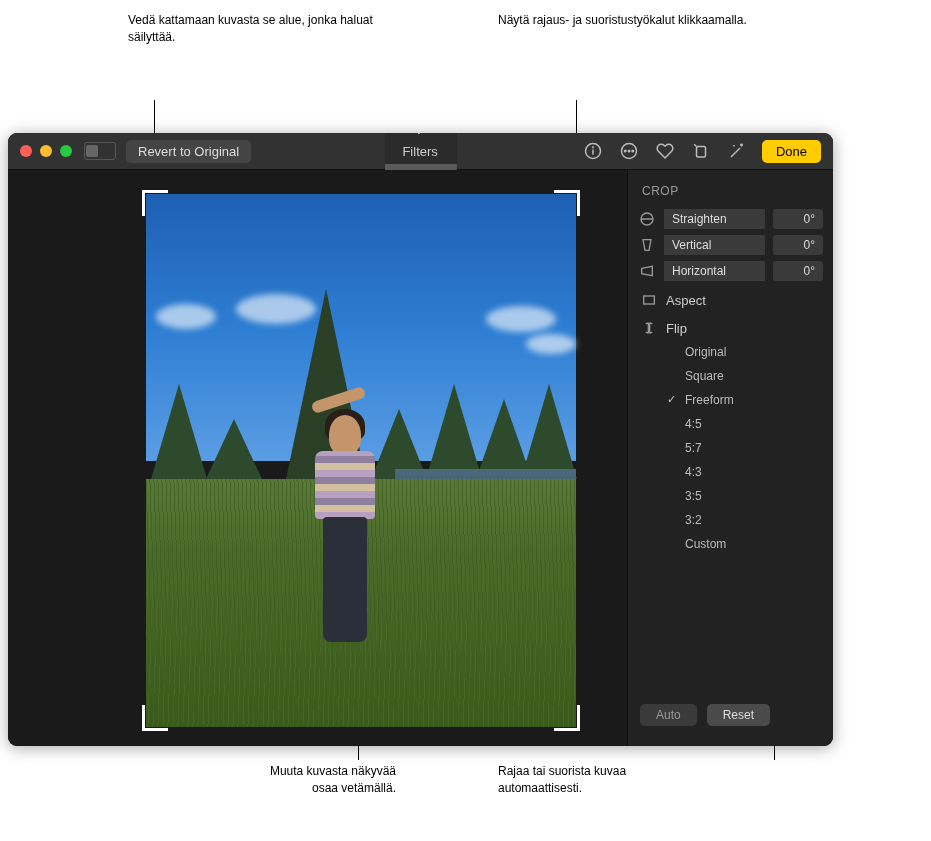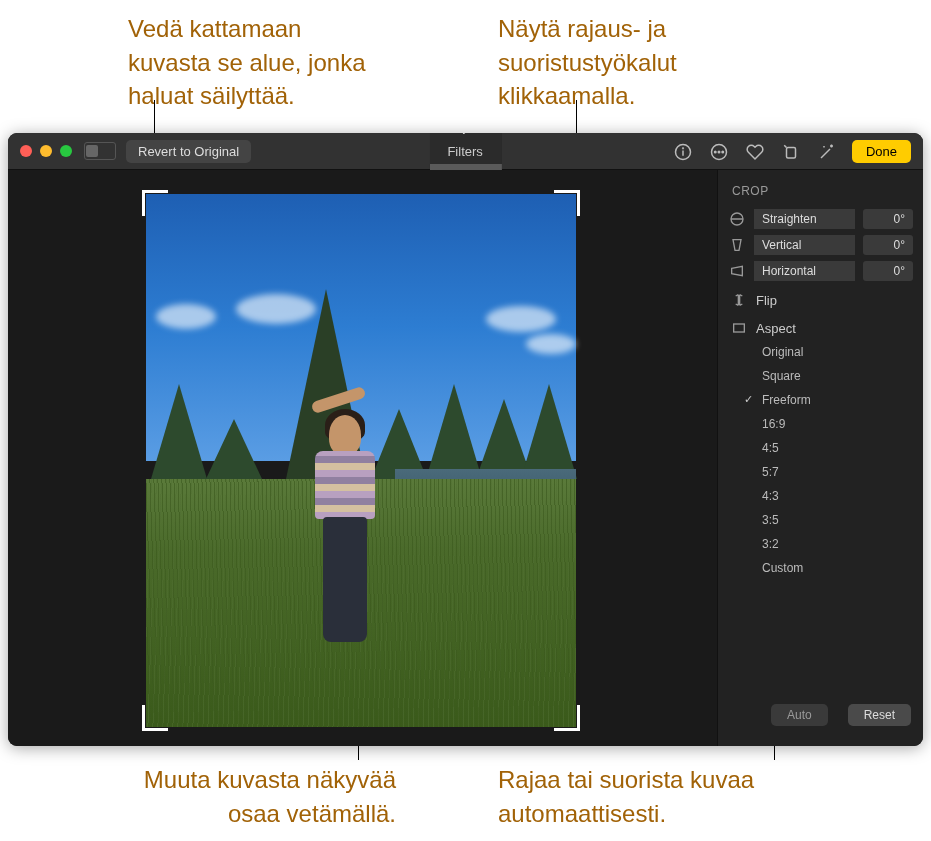--- a/index.html
+++ b/index.html
@@ -6,34 +6,34 @@
   body {
     width: 931px;
     height: 841px;
     background: #fff;
     font-family: -apple-system, "Helvetica Neue", Arial, sans-serif;
     position: relative;
     overflow: hidden;
   }
   .callout {
     position: absolute;
-    font-size: 24px;
+    font-size: 12px;
     line-height: 1.4;
-    color: #a16207;
+    color: #000000;
     text-align: left;
   }
   .callout-line {
     position: absolute;
     background: #000;
   }
   .app-window {
     position: absolute;
     left: 8px;
     top: 133px;
-    width: 915px;
+    width: 825px;
     height: 613px;
     background: #1a1a1a;
     border-radius: 9px;
     overflow: hidden;
     box-shadow: 0 2px 16px rgba(0,0,0,0.35);
   }
   .titlebar {
     height: 37px;
     background: #323232;
     display: flex;
@@ -74,21 +74,21 @@
     color: #ccc;
     font-size: 13px;
     cursor: pointer;
     background: transparent;
   }
   .segmented .seg-btn.active {
     background: #5a5a5a;
     color: #fff;
   }
   .right-tools {
-    display: flex; align-items: flex-end; gap: 14px;
+    display: flex; align-items: flex-start; gap: 14px;
     margin-left: auto;
   }
   .icon-btn {
     width: 22px; height: 22px;
     color: #bbb;
     display: flex; align-items: center; justify-content: center;
     cursor: pointer;
   }
   .done-btn {
     background: #ffcc00;
@@ -281,34 +281,34 @@
   }
   .aspect-list {
     padding-left: 44px;
   }
   .aspect-item {
     padding: 5px 0;
     font-size: 12px;
     color: #bbb;
     cursor: pointer;
     position: relative;
+    margin-left: 13px;
   }
   .aspect-item.sel::before {
     content: '✓';
     position: absolute;
     left: -18px;
     color: #ccc;
     font-size: 11px;
   }
   .sidebar-footer {
     margin-top: auto;
     display: flex;
-    gap: 20px;
+    gap: 10px;
     padding: 10px 12px;
-    justify-content: flex-end;
   }
   .footer-btn {
     background: #3a3a3a;
     color: #999;
     padding: 4px 16px;
     border-radius: 5px;
     font-size: 12px;
     cursor: pointer;
   }
   .footer-btn.reset {
@@ -471,40 +471,39 @@
               <path d="M4 8 L20 5 L20 19 L4 16 Z"></path>
             </svg>
         </div>
         <div class="lbl-pill">Horizontal</div>
         <div class="val-pill">0°</div>
       </div>
 
       <div class="section-row">
         <div class="adjust-icon">
           <svg width="16" height="16" viewBox="0 0 24 24" fill="none" stroke="currentColor" stroke-width="2">
+              <rect x="4" y="6" width="16" height="12"></rect>
+            </svg>
+        </div>
+        <span>Aspect</span>
+      </div>
+      <div class="section-row">
+        <div class="adjust-icon">
+          <svg width="16" height="16" viewBox="0 0 24 24" fill="none" stroke="currentColor" stroke-width="2">
               <path d="M11 4v16M7 6 L11 4 M7 18 L11 20"></path>
               <path d="M13 4v16M17 6 L13 4 M17 18 L13 20"></path>
             </svg>
         </div>
         <span>Flip</span>
       </div>
-      <div class="section-row">
-        <div class="adjust-icon">
-          <svg width="16" height="16" viewBox="0 0 24 24" fill="none" stroke="currentColor" stroke-width="2">
-              <rect x="4" y="6" width="16" height="12"></rect>
-            </svg>
-        </div>
-        <span>Aspect</span>
-      </div>
 
       <div class="aspect-list">
         <div class="aspect-item">Original</div>
         <div class="aspect-item">Square</div>
         <div class="aspect-item sel">Freeform</div>
-        <div class="aspect-item">16:9</div>
         <div class="aspect-item">4:5</div>
         <div class="aspect-item">5:7</div>
         <div class="aspect-item">4:3</div>
         <div class="aspect-item">3:5</div>
         <div class="aspect-item">3:2</div>
         <div class="aspect-item">Custom</div>
       </div>
 
       <div class="sidebar-footer">
         <div class="footer-btn">Auto</div>

